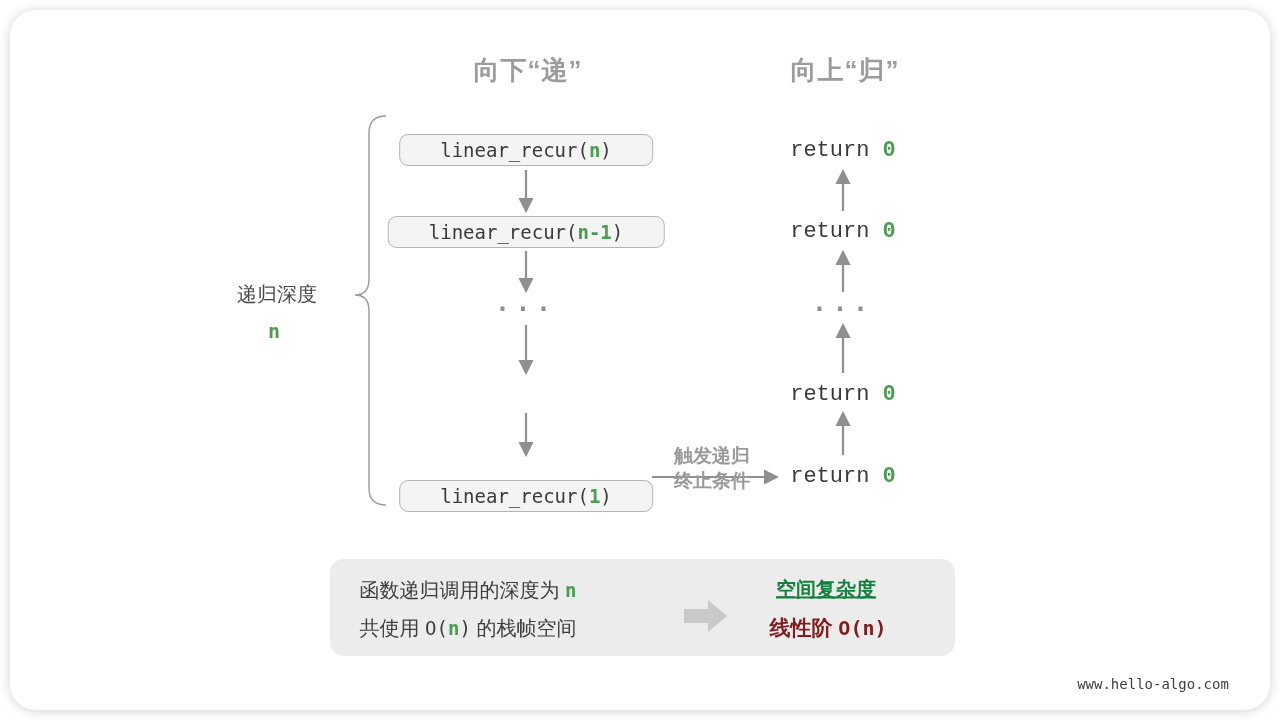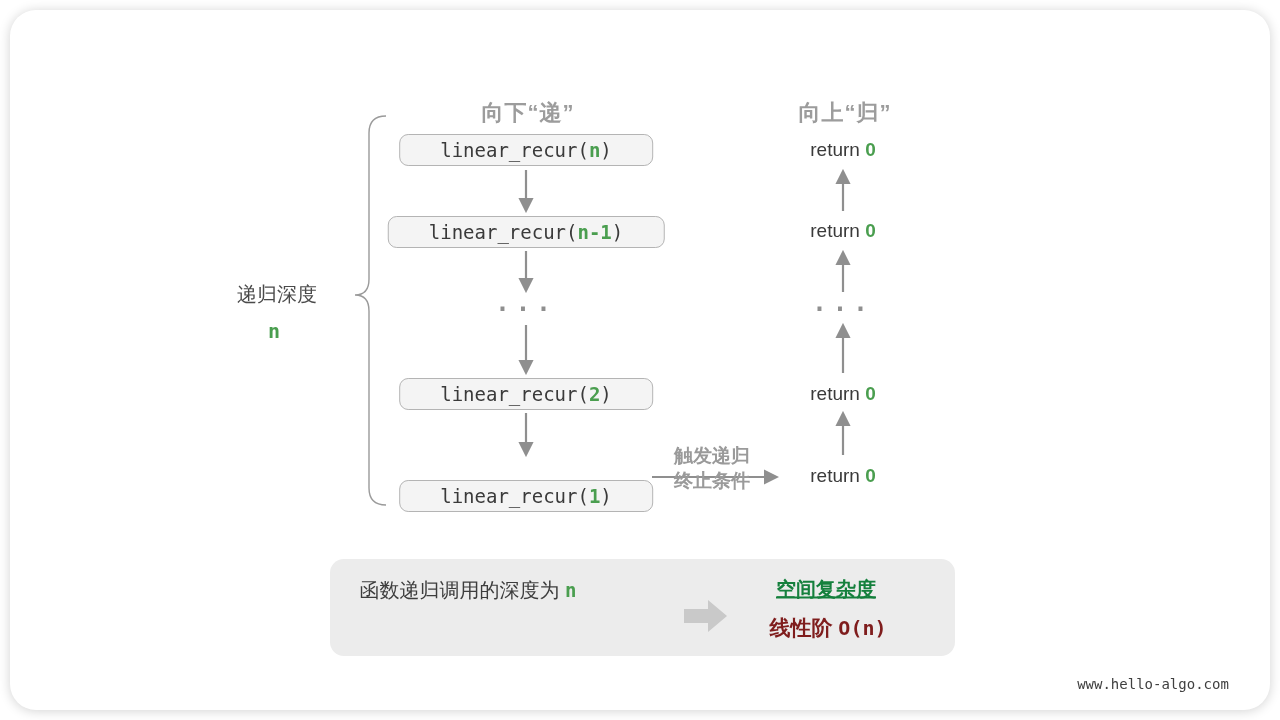--- a/index.html
+++ b/index.html
@@ -24,40 +24,39 @@
     transform: translate(-50%, -50%);
     white-space: nowrap;
   }
   .overlay {
     position: absolute;
     left: 0; top: 0;
     width: 1280px; height: 720px;
     pointer-events: none;
   }
   .col-header {
-    font-size: 22px;
+    font-size: 26px;
     font-weight: 700;
     color: #9c9c9c;
     letter-spacing: 1px;
-    margin-top: 43px;
   }
   .mono { font-family: "DejaVu Sans Mono", monospace; }
   .call-box {
     background: #f4f4f4;
     border: 1.5px solid #b4b4b4;
     border-radius: 9px;
     padding: 4px 40px;
     font-family: "DejaVu Sans Mono", monospace;
     font-size: 19px;
     color: #3a3a3a;
   }
   .arg { color: #4a9e4f; font-weight: 700; }
   .ret {
-    font-family: Liberation Sans, sans-serif;
-    font-size: 19px;
+    font-family: Liberation Mono, monospace;
+    font-size: 22px;
     color: #3a3a3a;
   }
   .dots {
     font-family: "DejaVu Sans Mono", monospace;
     font-size: 24px;
     font-weight: 700;
     letter-spacing: 6px;
     color: #8f8f8f;
   }
   .depth-label { font-size: 20px; color: #4a4a4a; }
@@ -121,23 +120,20 @@
   <div class="abs-c depth-label" style="left:277px; top:294px;">递归深度</div>
   <div class="abs-c depth-n" style="left:274px; top:331px;">n</div>
 
   <div class="abs-c call-box" style="left:526px; top:150px;">
     <span>linear_recur(</span><span class="arg">n</span><span>)</span>
   </div>
   <div class="abs-c call-box" style="left:526px; top:232px;">
     <span>linear_recur(</span><span class="arg">n-1</span><span>)</span>
   </div>
   <div class="abs-c dots" style="left:526px; top:303px;">...</div>
-  <div class="abs-c call-box" style="left:526px; top:394px;">
-    <span>linear_recur(</span><span class="arg">2</span><span>)</span>
-  </div>
   <div class="abs-c call-box" style="left:526px; top:496px;">
     <span>linear_recur(</span><span class="arg">1</span><span>)</span>
   </div>
 
   <div class="abs-c ret" style="left:843px; top:150px;">
     <span>return </span><span class="arg">0</span>
   </div>
   <div class="abs-c ret" style="left:843px; top:231px;">
     <span>return </span><span class="arg">0</span>
   </div>
@@ -151,20 +147,23 @@
 
   <div class="abs-c trigger" style="left:712px; top:431px;margin-top:37px;">
     <div>触发递归</div>
     <div>终止条件</div>
   </div>
 
   <div class="summary-box"></div>
   <div class="abs-c sum-line" style="left:468px; top:590px;">
     <span>函数递归调用的深度为 </span><span class="arg mono">n</span>
   </div>
+  <div class="abs-c sum-line" style="left:468px; top:628px;">
+    <span>共使用 </span><span class="mono">O(</span><span class="arg mono">n</span><span class="mono">)</span><span> 的栈帧空间</span>
+  </div>
 
   <svg class="overlay" style="left:684px; top:598px; width:44px; height:36px;" viewBox="0 0 44 36">
     <path d="M0,11 L24,11 L24,2 L43,18 L24,34 L24,25 L0,25 z" fill="#c9c9c9"></path>
   </svg>
 
   <div class="abs-c sum-title" style="left:826px; top:589px;">空间复杂度</div>
   <div class="abs-c sum-result" style="left:828px; top:628px;">
     <span>线性阶 </span><span class="mono">O(n)</span>
   </div>
 

